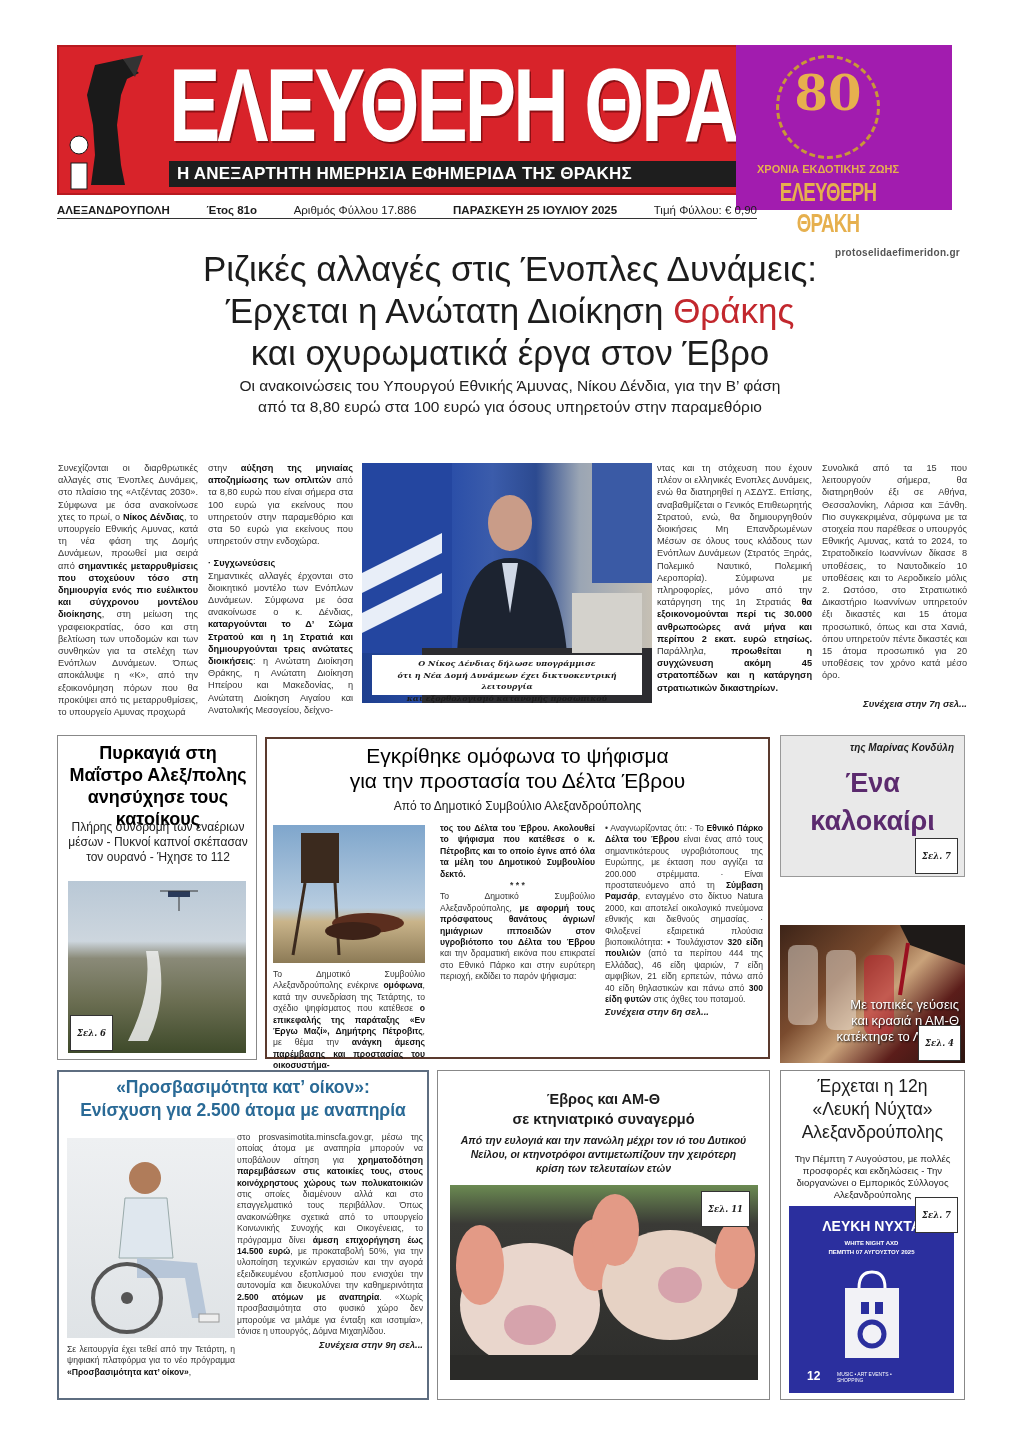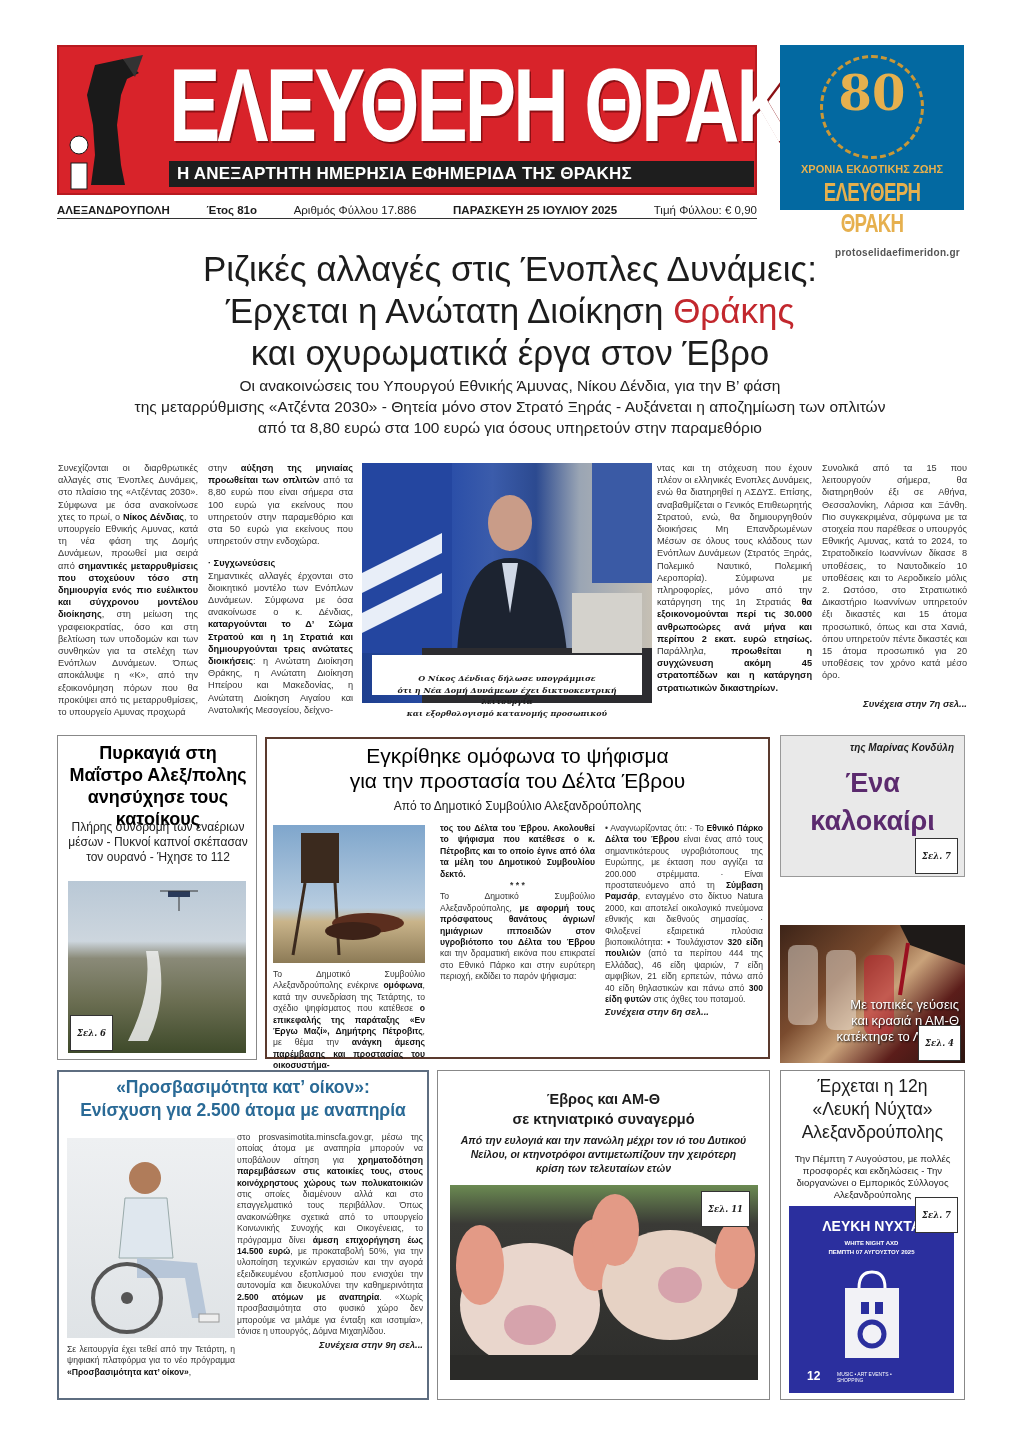--- a/index.html
+++ b/index.html
@@ -4,42 +4,42 @@
 <style>
 *{box-sizing:border-box;margin:0;padding:0}
 html,body{width:1020px;height:1440px;background:#fff;overflow:hidden}
 body{position:relative;font-family:"Liberation Sans",sans-serif;color:#1c1c1c}
 .abs{position:absolute}
 
 #mast{left:57px;top:45px;width:700px;height:150px;background:#d8232a;border:2px solid #b81a20}
 #statue{left:6px;top:8px;width:80px;height:136px}
 #logo-title{left:110px;top:2px;width:585px;height:112px;color:#fff;font-family:"Liberation Sans",sans-serif;font-weight:bold;font-size:104px;line-height:112px;letter-spacing:-4px;transform:scaleX(.74);transform-origin:left;white-space:nowrap;text-shadow:2px 2px 0 #8a1014}
 #tagline{left:110px;top:114px;width:585px;height:26px;background:#1e1e1e;color:#fff;font-weight:bold;font-size:17px;line-height:26px;padding-left:8px;letter-spacing:.2px;white-space:nowrap}
-#anniv{left:780px;top:45px;width:184px;height:165px;background:#0369a1}
+#anniv{left:736px;top:45px;width:216px;height:165px;background:#a21caf}
 #anniv .num{left:0;width:184px;top:20px;text-align:center;font-family:"DejaVu Serif",serif;font-size:48px;color:#e6b04e;font-weight:bold}
 #anniv .ring{left:40px;top:10px;width:104px;height:104px;border-radius:50%;border:3px dashed #c99838}
 #anniv .sub{left:0;width:184px;top:118px;text-align:center;font-size:11px;color:#e6b04e;font-weight:bold}
 #anniv .name{left:0;width:184px;top:132px;text-align:center;font-size:26px;color:#e6b04e;font-weight:bold;transform:scaleX(.72);letter-spacing:-1px}
 
 #info{left:57px;top:201px;width:700px;height:18px;font-size:11.5px;border-bottom:1px solid #333;display:flex;justify-content:space-between;align-items:center}
 #info .b{font-weight:bold}
 #wm{left:835px;top:247px;font-size:10px;color:#555;font-weight:bold;letter-spacing:.3px}
 
 #headline{left:60px;top:248px;width:900px;text-align:center;font-size:35px;font-weight:normal;line-height:42px;color:#1c1c1c}
 #headline .red{color:#c2272d}
 #deck{left:80px;top:375px;width:860px;text-align:center;font-size:15.5px;line-height:21px;color:#222}
 
 .col{font-size:9.2px;line-height:12.2px;color:#333;text-align:justify}
 .col b{color:#111}
 #c1{left:58px;top:462px;width:140px}
 #c2{left:208px;top:462px;width:145px}
 #c3{left:657px;top:462px;width:155px}
 #c4{left:822px;top:462px;width:145px}
 #mainphoto{left:362px;top:463px;width:290px;height:240px;background:linear-gradient(90deg,#1e3f8e 0%,#2a4ea8 30%,#3b5cab 45%,#2c4a90 60%,#9aa5b4 75%,#c6c0b4 100%);overflow:hidden}
-#caption{left:372px;top:655px;width:270px;height:40px;background:#fff;font-family:"DejaVu Serif",serif;font-style:italic;font-weight:bold;font-size:8px;line-height:11.5px;text-align:center;padding-top:18px}
+#caption{left:372px;top:655px;width:270px;height:40px;background:#fff;font-family:"DejaVu Serif",serif;font-style:italic;font-weight:bold;font-size:8px;line-height:11.5px;text-align:center;padding-top:3px}
 .more{font-style:italic;font-weight:bold;font-size:9.5px;color:#222}
 
 #fire{left:57px;top:735px;width:200px;height:325px;border:1px solid #888;background:#fff}
 .bx-h{font-size:18px;line-height:22px;font-weight:bold;text-align:center;color:#000000}
 .bx-s{font-size:12px;line-height:15px;text-align:center;color:#222}
 .sel{background:#fff;border:1px solid #333;font-family:"DejaVu Serif",serif;font-style:italic;font-weight:bold;font-size:8.5px;padding:12px 6px}
 
 #delta{left:265px;top:737px;width:505px;height:322px;border:2px solid #5b3a2e;background:#fff}
 
 #kond{left:780px;top:735px;width:185px;height:142px;background:#e9e9e9;border:1px solid #999}
@@ -82,27 +82,26 @@
 
 <div id="wm" class="abs">protoselidaefimeridon.gr</div>
 
 <div id="headline" class="abs">
   <div>Ριζικές αλλαγές στις Ένοπλες Δυνάμεις:</div>
   <div><span>Έρχεται η Ανώτατη Διοίκηση </span><span class="red">Θράκης</span></div>
   <div>και οχυρωματικά έργα στον Έβρο</div>
 </div>
 <div id="deck" class="abs">
   <div>Οι ανακοινώσεις του Υπουργού Εθνικής Άμυνας, Νίκου Δένδια, για την Β’ φάση</div>
-  <div>της μεταρρύθμισης «Ατζέντα 2030» - Θητεία μόνο στον Στρατό Ξηράς - Αυξάνεται η αποζημίωση των οπλιτών</div>
   <div>από τα 8,80 ευρώ στα 100 ευρώ για όσους υπηρετούν στην παραμεθόριο</div>
 </div>
 
 <div id="c1" class="abs col">Συνεχίζονται οι διαρθρωτικές αλλαγές στις Ένοπλες Δυνάμεις, στο πλαίσιο της «Ατζέντας 2030». Σύμφωνα με όσα ανακοίνωσε χτες το πρωί, ο <b>Νίκος Δένδιας</b>, το υπουργείο Εθνικής Αμυνας, κατά τη νέα φάση της Δομής Δυνάμεων, προωθεί μια σειρά από <b>σημαντικές μεταρρυθμίσεις που στοχεύουν τόσο στη δημιουργία ενός πιο ευέλικτου και σύγχρονου μοντέλου διοίκησης</b>, στη μείωση της γραφειοκρατίας, όσο και στη βελτίωση των υποδομών και των συνθηκών για τα στελέχη των Ενόπλων Δυνάμεων. Όπως αποκάλυψε η «Κ», από την εξοικονόμηση πόρων που θα προκύψει από τις μεταρρυθμίσεις, το υπουργείο Αμυνας προχωρά</div>
 <div id="c2" class="abs col">
-  <div>στην <b>αύξηση της μηνιαίας προωθείται των οπλιτών</b> από τα 8,80 ευρώ που είναι σήμερα στα 100 ευρώ για εκείνους που υπηρετούν στην παραμεθόριο και στα 50 ευρώ για εκείνους που υπηρετούν στην ενδοχώρα.</div>
+  <div>στην <b>αύξηση της μηνιαίας αποζημίωσης των οπλιτών</b> από τα 8,80 ευρώ που είναι σήμερα στα 100 ευρώ για εκείνους που υπηρετούν στην παραμεθόριο και στα 50 ευρώ για εκείνους που υπηρετούν στην ενδοχώρα.</div>
   <div style="margin-top:10px;font-weight:bold;color:#111">· Συγχωνεύσεις</div>
   <div>Σημαντικές αλλαγές έρχονται στο διοικητικό μοντέλο των Ενόπλων Δυνάμεων. Σύμφωνα με όσα ανακοίνωσε ο κ. Δένδιας, <b>καταργούνται το Δ’ Σώμα Στρατού και η 1η Στρατιά και δημιουργούνται τρεις ανώτατες διοικήσεις</b>: η Ανώτατη Διοίκηση Θράκης, η Ανώτατη Διοίκηση Ηπείρου και Μακεδονίας, η Ανώτατη Διοίκηση Αιγαίου και Ανατολικής Μεσογείου, δείχνο-</div>
 </div>
 
 <div id="mainphoto" class="abs">
   <svg width="290" height="240" viewBox="0 0 290 240">
     <rect x="0" y="0" width="90" height="190" fill="#2446a0"></rect>
     <path d="M0 110 L80 70 L80 90 L0 130 Z" fill="#e8eef8"></path>
     <path d="M0 150 L80 110 L80 130 L0 170 Z" fill="#e8eef8"></path>
     <rect x="230" y="0" width="60" height="120" fill="#3a5aa5"></rect>

